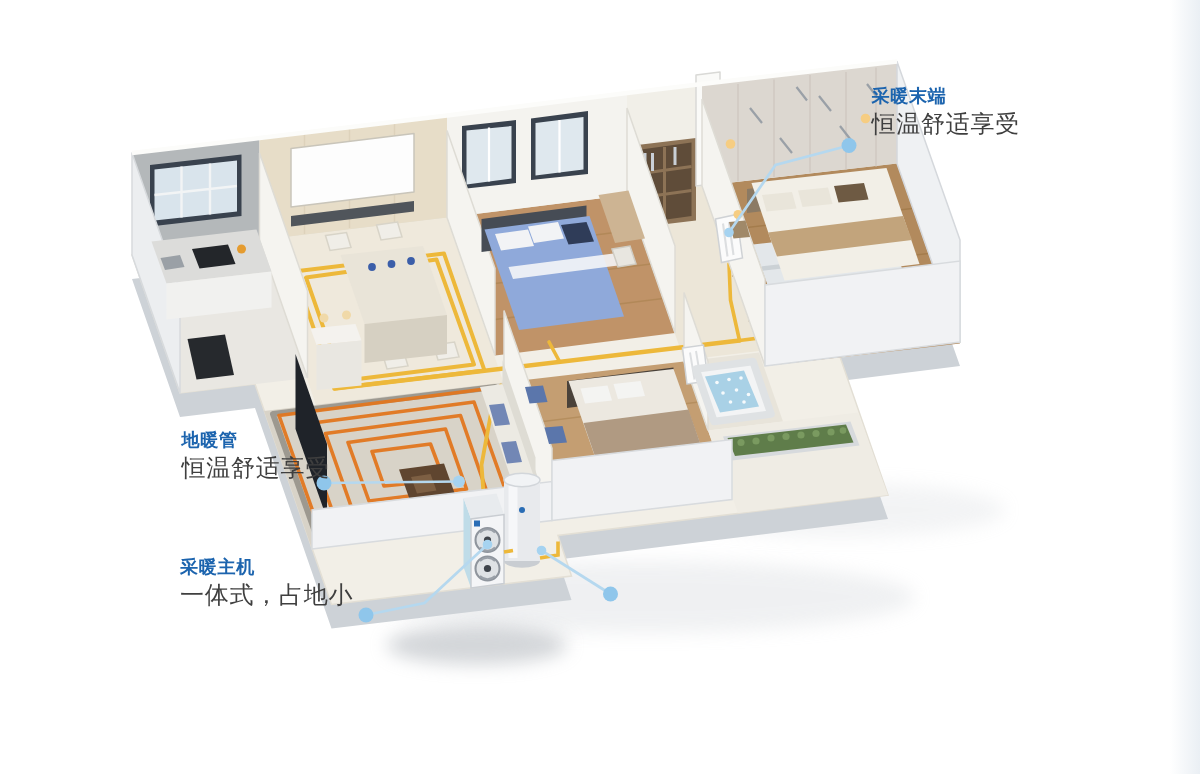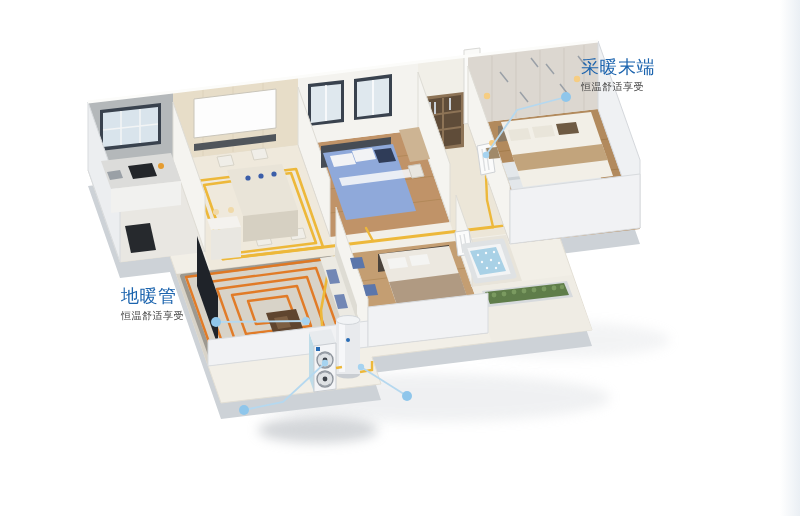--- a/index.html
+++ b/index.html
@@ -4,24 +4,24 @@
 <style>
   html,body{margin:0;padding:0;background:#fff;}
   #stage{
     position:relative;width:800px;height:516px;overflow:hidden;
     background:linear-gradient(90deg,#ffffff 0%,#ffffff 97.5%,#eaeff4 100%);
     font-family:"Liberation Sans","DejaVu Sans",sans-serif;
   }
   svg{position:absolute;left:0;top:0;}
   .callout{position:absolute;line-height:1;}
   .callout .t{
-    display:block;font-size:18px;font-weight:400;color:#1c64ae;letter-spacing:.5px;
+    display:block;font-size:12px;font-weight:700;color:#1c64ae;letter-spacing:.5px;
   }
   .callout .s{
-    display:block;margin-top:6px;font-size:10px;font-weight:500;color:#3f3f3f;letter-spacing:.5px;
+    display:block;margin-top:6px;font-size:16px;font-weight:500;color:#3f3f3f;letter-spacing:.5px;
   }
 </style>
 </head>
 <body>
 
 <div id="stage">
 <svg width="800" height="516" viewBox="0 0 800 516">
   <defs>
     <filter id="soft" x="-60%" y="-60%" width="220%" height="220%">
           <feGaussianBlur stdDeviation="6"></feGaussianBlur>
@@ -284,13 +284,17 @@
 </svg>
 
   <div class="callout" style="left:581px;top:58px;">
     <span class="t">采暖末端</span>
     <span class="s">恒温舒适享受</span>
   </div>
   <div class="callout" style="left:121px;top:287px;">
     <span class="t">地暖管</span>
     <span class="s">恒温舒适享受</span>
   </div>
+  <div class="callout" style="left:120px;top:372px;">
+    <span class="t">采暖主机</span>
+    <span class="s">一体式，占地小</span>
+  </div>
 </div>
 
 </body></html>

